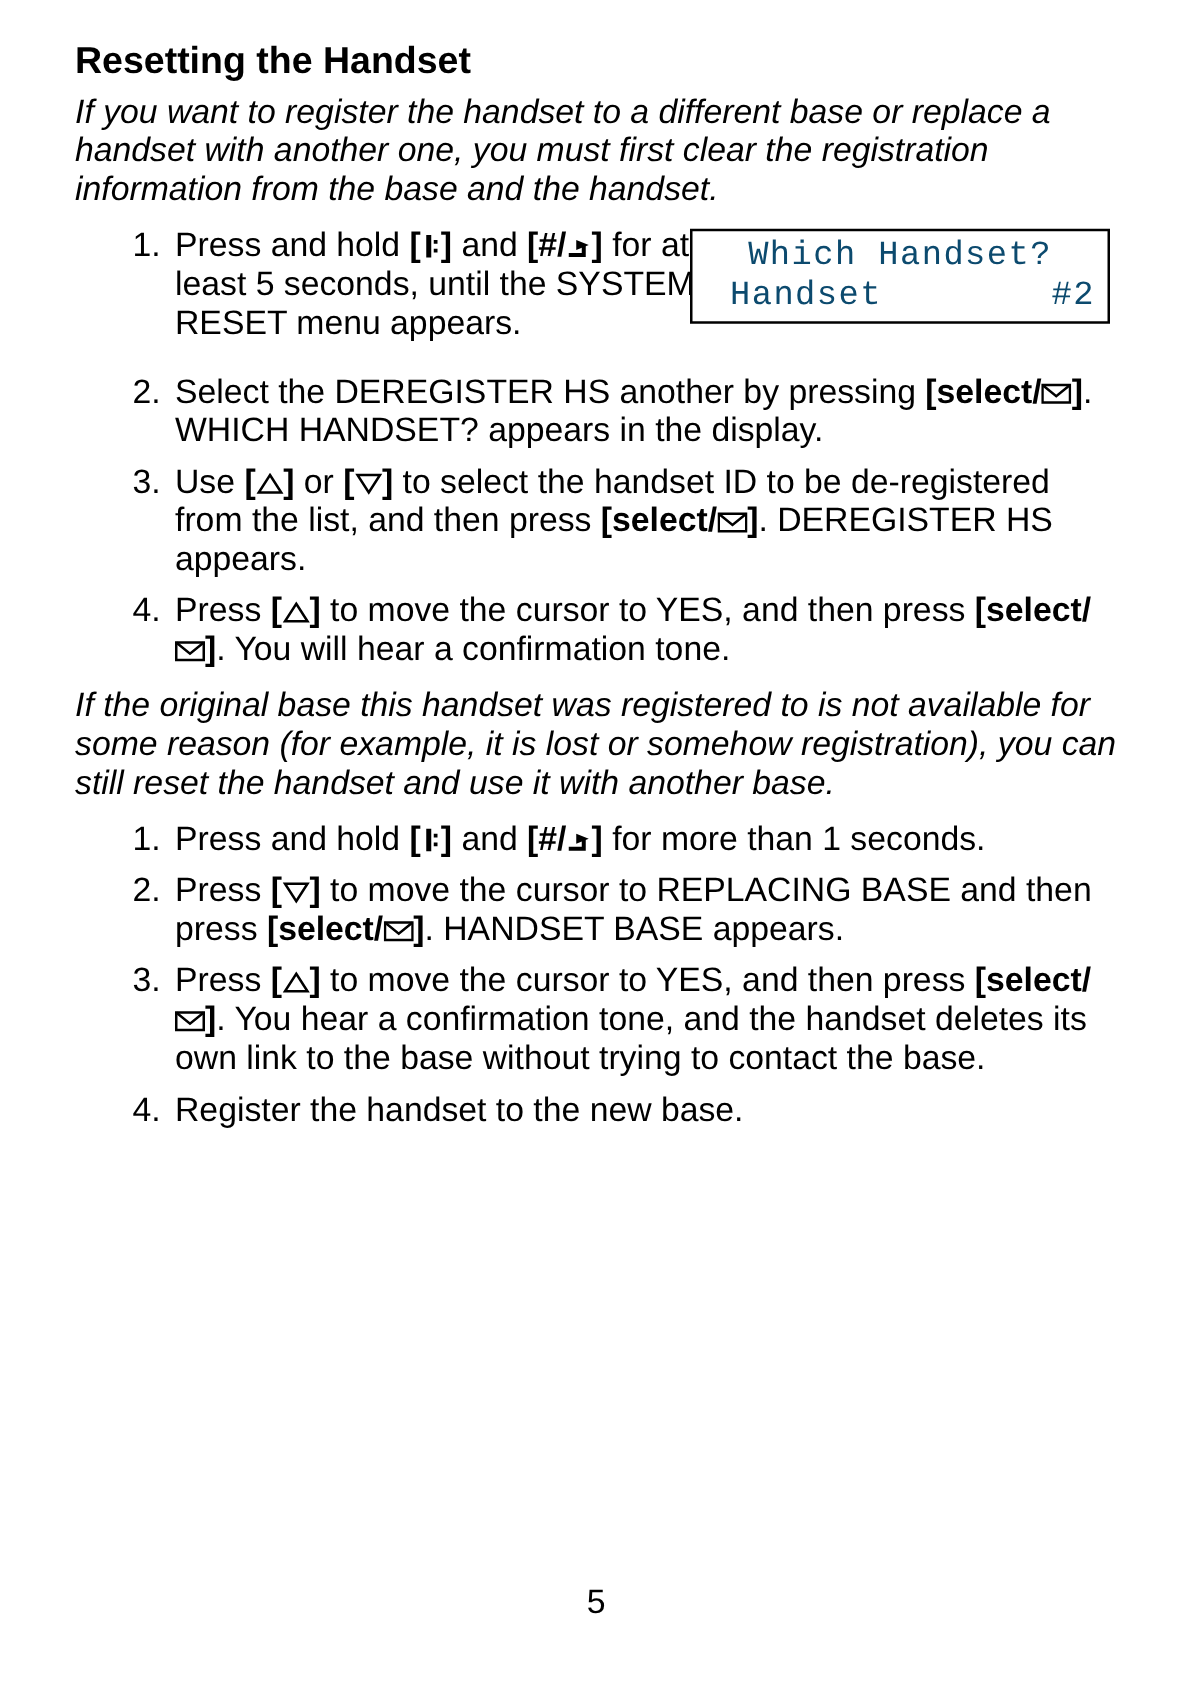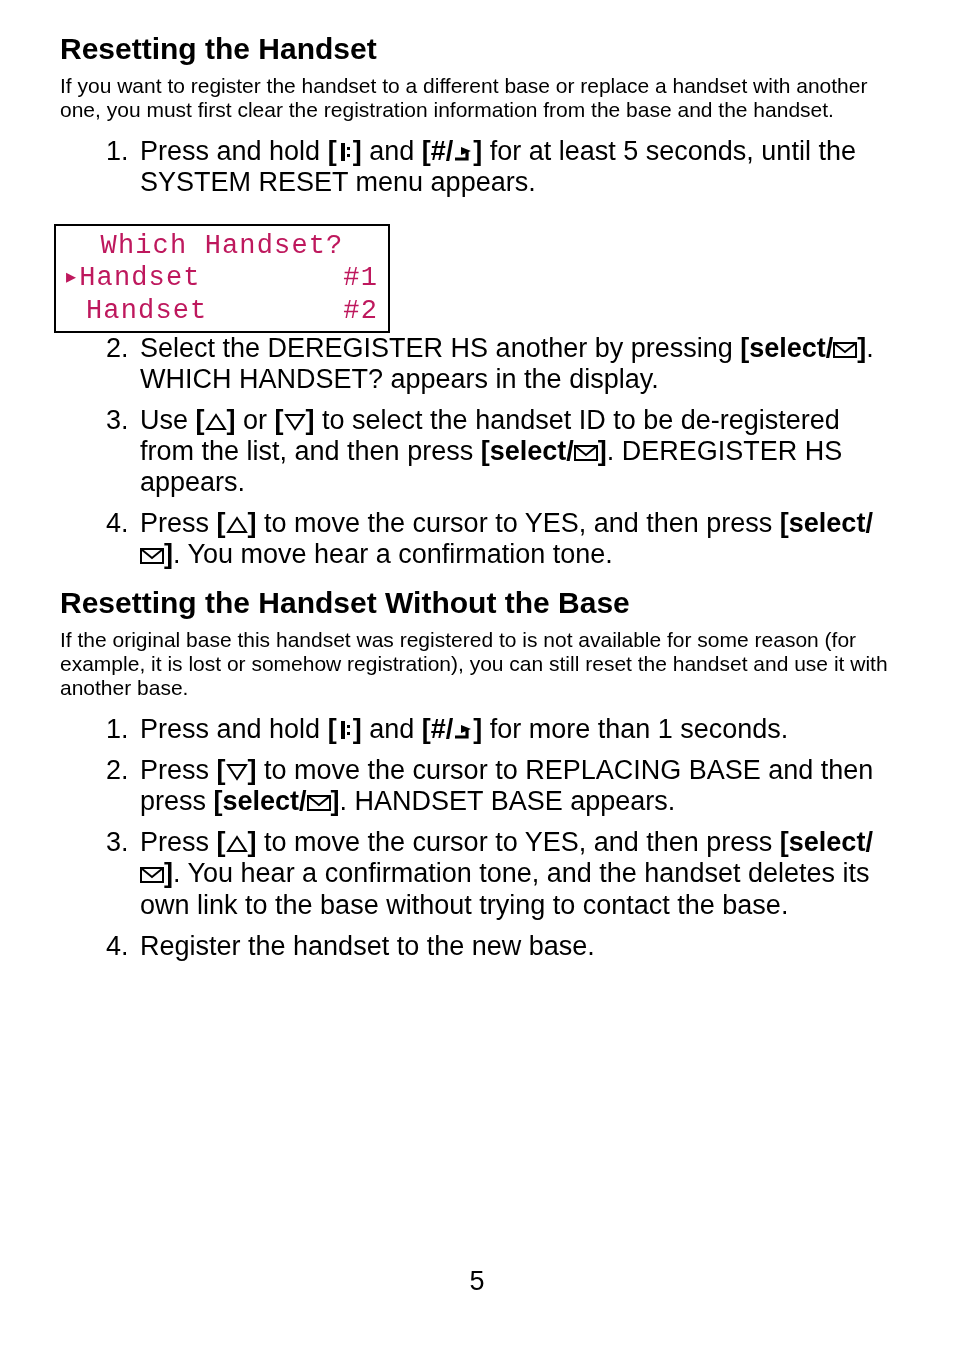--- a/index.html
+++ b/index.html
@@ -17,51 +17,52 @@
     position: relative;
     border-radius: 23px;
   }
   h2 {
     font-size: 30px;
     font-weight: bold;
     margin: 0 0 6px 0;
     line-height: 1.25;
   }
   .intro {
-    font-size: 21px;
+    font-size: 27px;
     line-height: 1.15;
     margin: 0 0 14px 0;
+    font-style: italic;
   }
   ol {
     margin: 0 0 14px 0;
     padding-left: 76px;
     font-size: 27px;
     line-height: 1.15;
   }
   ol li {
     margin-bottom: 10px;
     padding-left: 4px;
   }
   .step1-row {
     display: flex;
-    flex-direction: column;
+    flex-direction: row;
     align-items: flex-start;
     justify-content: space-between;
   }
   .lcd {
     flex: 0 0 auto;
     width: 328px;
     border: 2px solid #000;
     font-family: "Courier New", Courier, monospace;
     font-size: 27px;
     line-height: 1.2;
     padding: 4px 2px 4px 2px;
     margin-top: 2px;
     letter-spacing: 1.15px;
-    color: #be185d;
+    color: #0c4a6e;
     position: relative;
     left: -6px;
     font-weight: 500;
   }
   .lcd-row {
     display: flex;
     justify-content: space-between;
     white-space: pre;
     padding: 0 8px 0 8px;
   }
@@ -134,24 +135,20 @@
         <span>Press and hold </span><b><span>[</span><svg class="small-svg" width="16" height="22">
               <use href="#end-key"></use>
             </svg><span>]</span></b><span> and </span><b><span>[#/</span><svg class="small-svg" width="20" height="18">
               <use href="#redial"></use>
             </svg><span>]</span></b><span> for at least 5 seconds, until the SYSTEM RESET menu appears.</span>
       </li>
     </ol>
     <div class="lcd">
       <div class="lcd-row center">Which Handset?</div>
       <div class="lcd-row">
-        <span><span class="cursor">▸</span><span>Handset</span></span>
-        <span>#1</span>
-      </div>
-      <div class="lcd-row">
         <span class="pad-left">Handset</span>
         <span>#2</span>
       </div>
     </div>
   </div>
 
   <ol start="2">
     <li>
       <span>Select the DEREGISTER HS another by pressing </span><b><span>[select/</span><svg class="small-svg" width="24" height="20">
             <use href="#envelope"></use>
@@ -164,25 +161,24 @@
             <use href="#down-tri"></use>
           </svg><span>]</span></b><span> to select the handset ID to be de-registered from the list, and then press </span><b><span>[select/</span><svg class="small-svg" width="24" height="20">
             <use href="#envelope"></use>
           </svg><span>]</span></b><span>. DEREGISTER HS appears.</span>
     </li>
     <li>
       <span>Press </span><b><span>[</span><svg class="small-svg" width="22" height="20">
             <use href="#up-tri"></use>
           </svg><span>]</span></b><span> to move the cursor to YES, and then press </span><b><span>[select/</span><svg class="small-svg" width="24" height="20">
             <use href="#envelope"></use>
-          </svg><span>]</span></b><span>. You move hear a confirmation tone.</span>
+          </svg><span>]</span></b><span>. You will hear a confirmation tone.</span>
     </li>
   </ol>
 
-  <h2>Resetting the Handset Without the Base</h2>
   <p class="intro">If the original base this handset was registered to is not available for some reason (for example, it is lost or somehow registration), you can still reset the handset and use it with another base.</p>
 
   <ol>
     <li>
       <span>Press and hold </span><b><span>[</span><svg class="small-svg" width="16" height="22">
             <use href="#end-key"></use>
           </svg><span>]</span></b><span> and </span><b><span>[#/</span><svg class="small-svg" width="20" height="18">
             <use href="#redial"></use>
           </svg><span>]</span></b><span> for more than 1 seconds.</span>
     </li>

